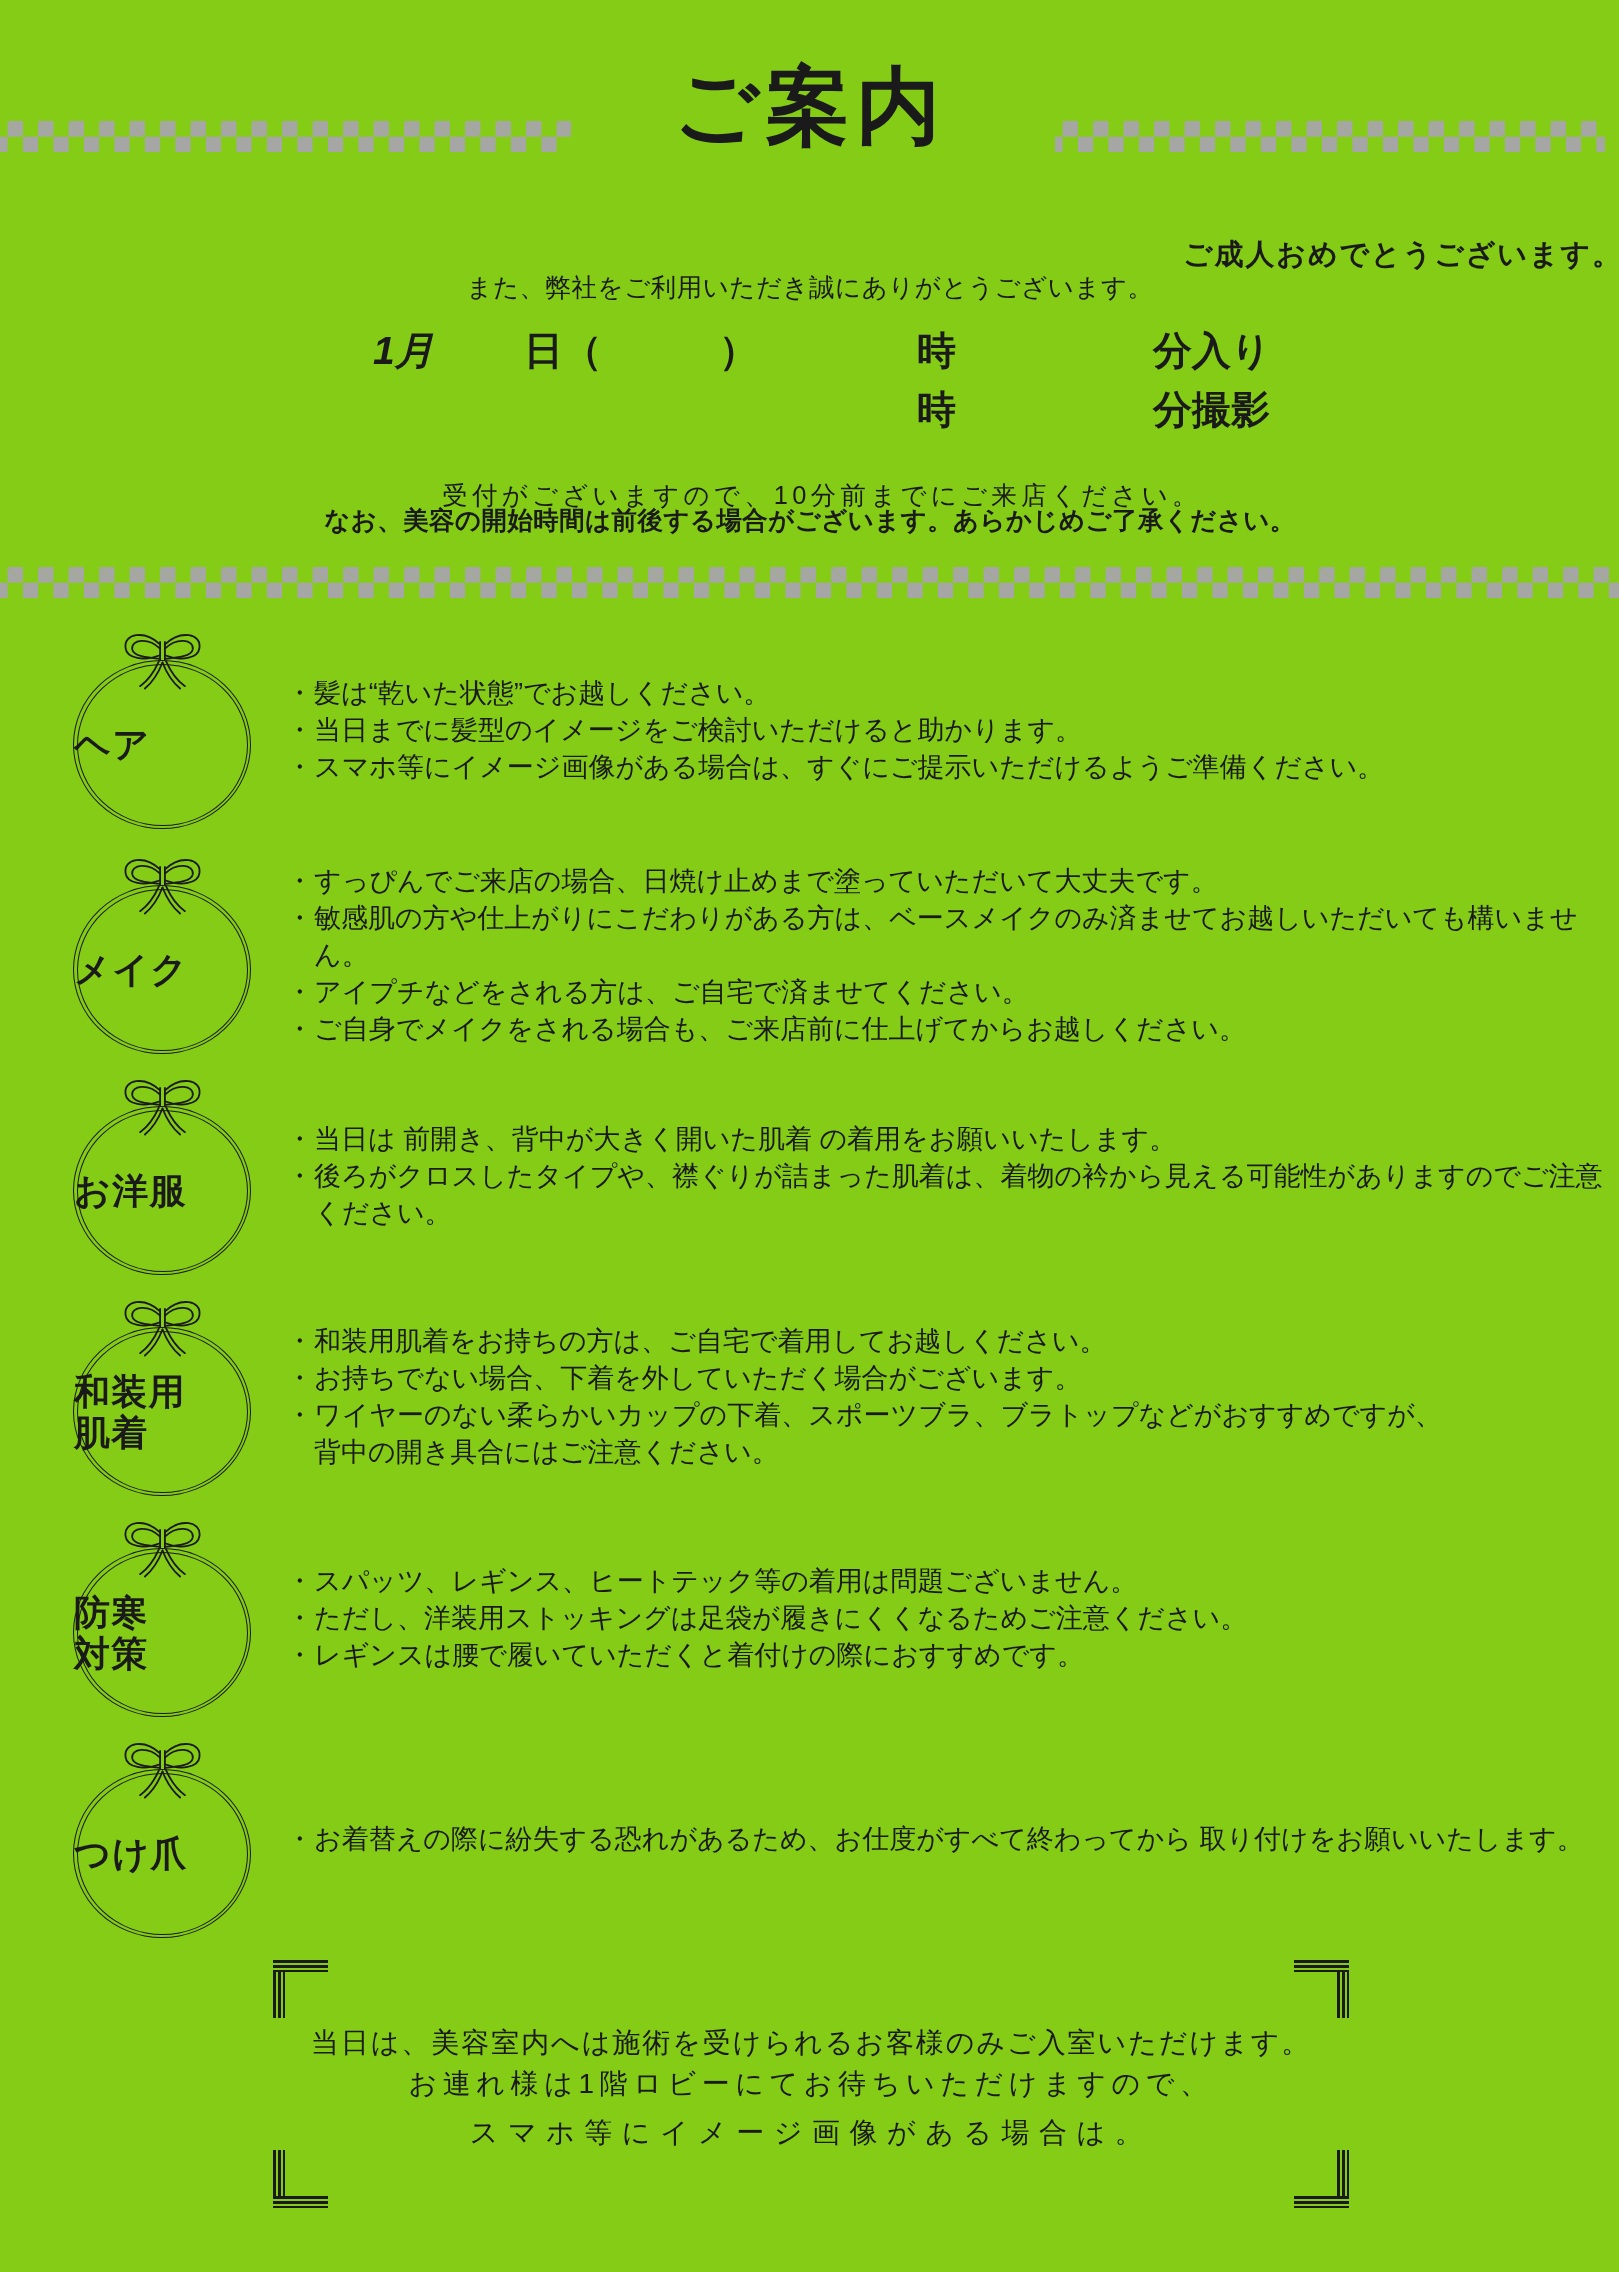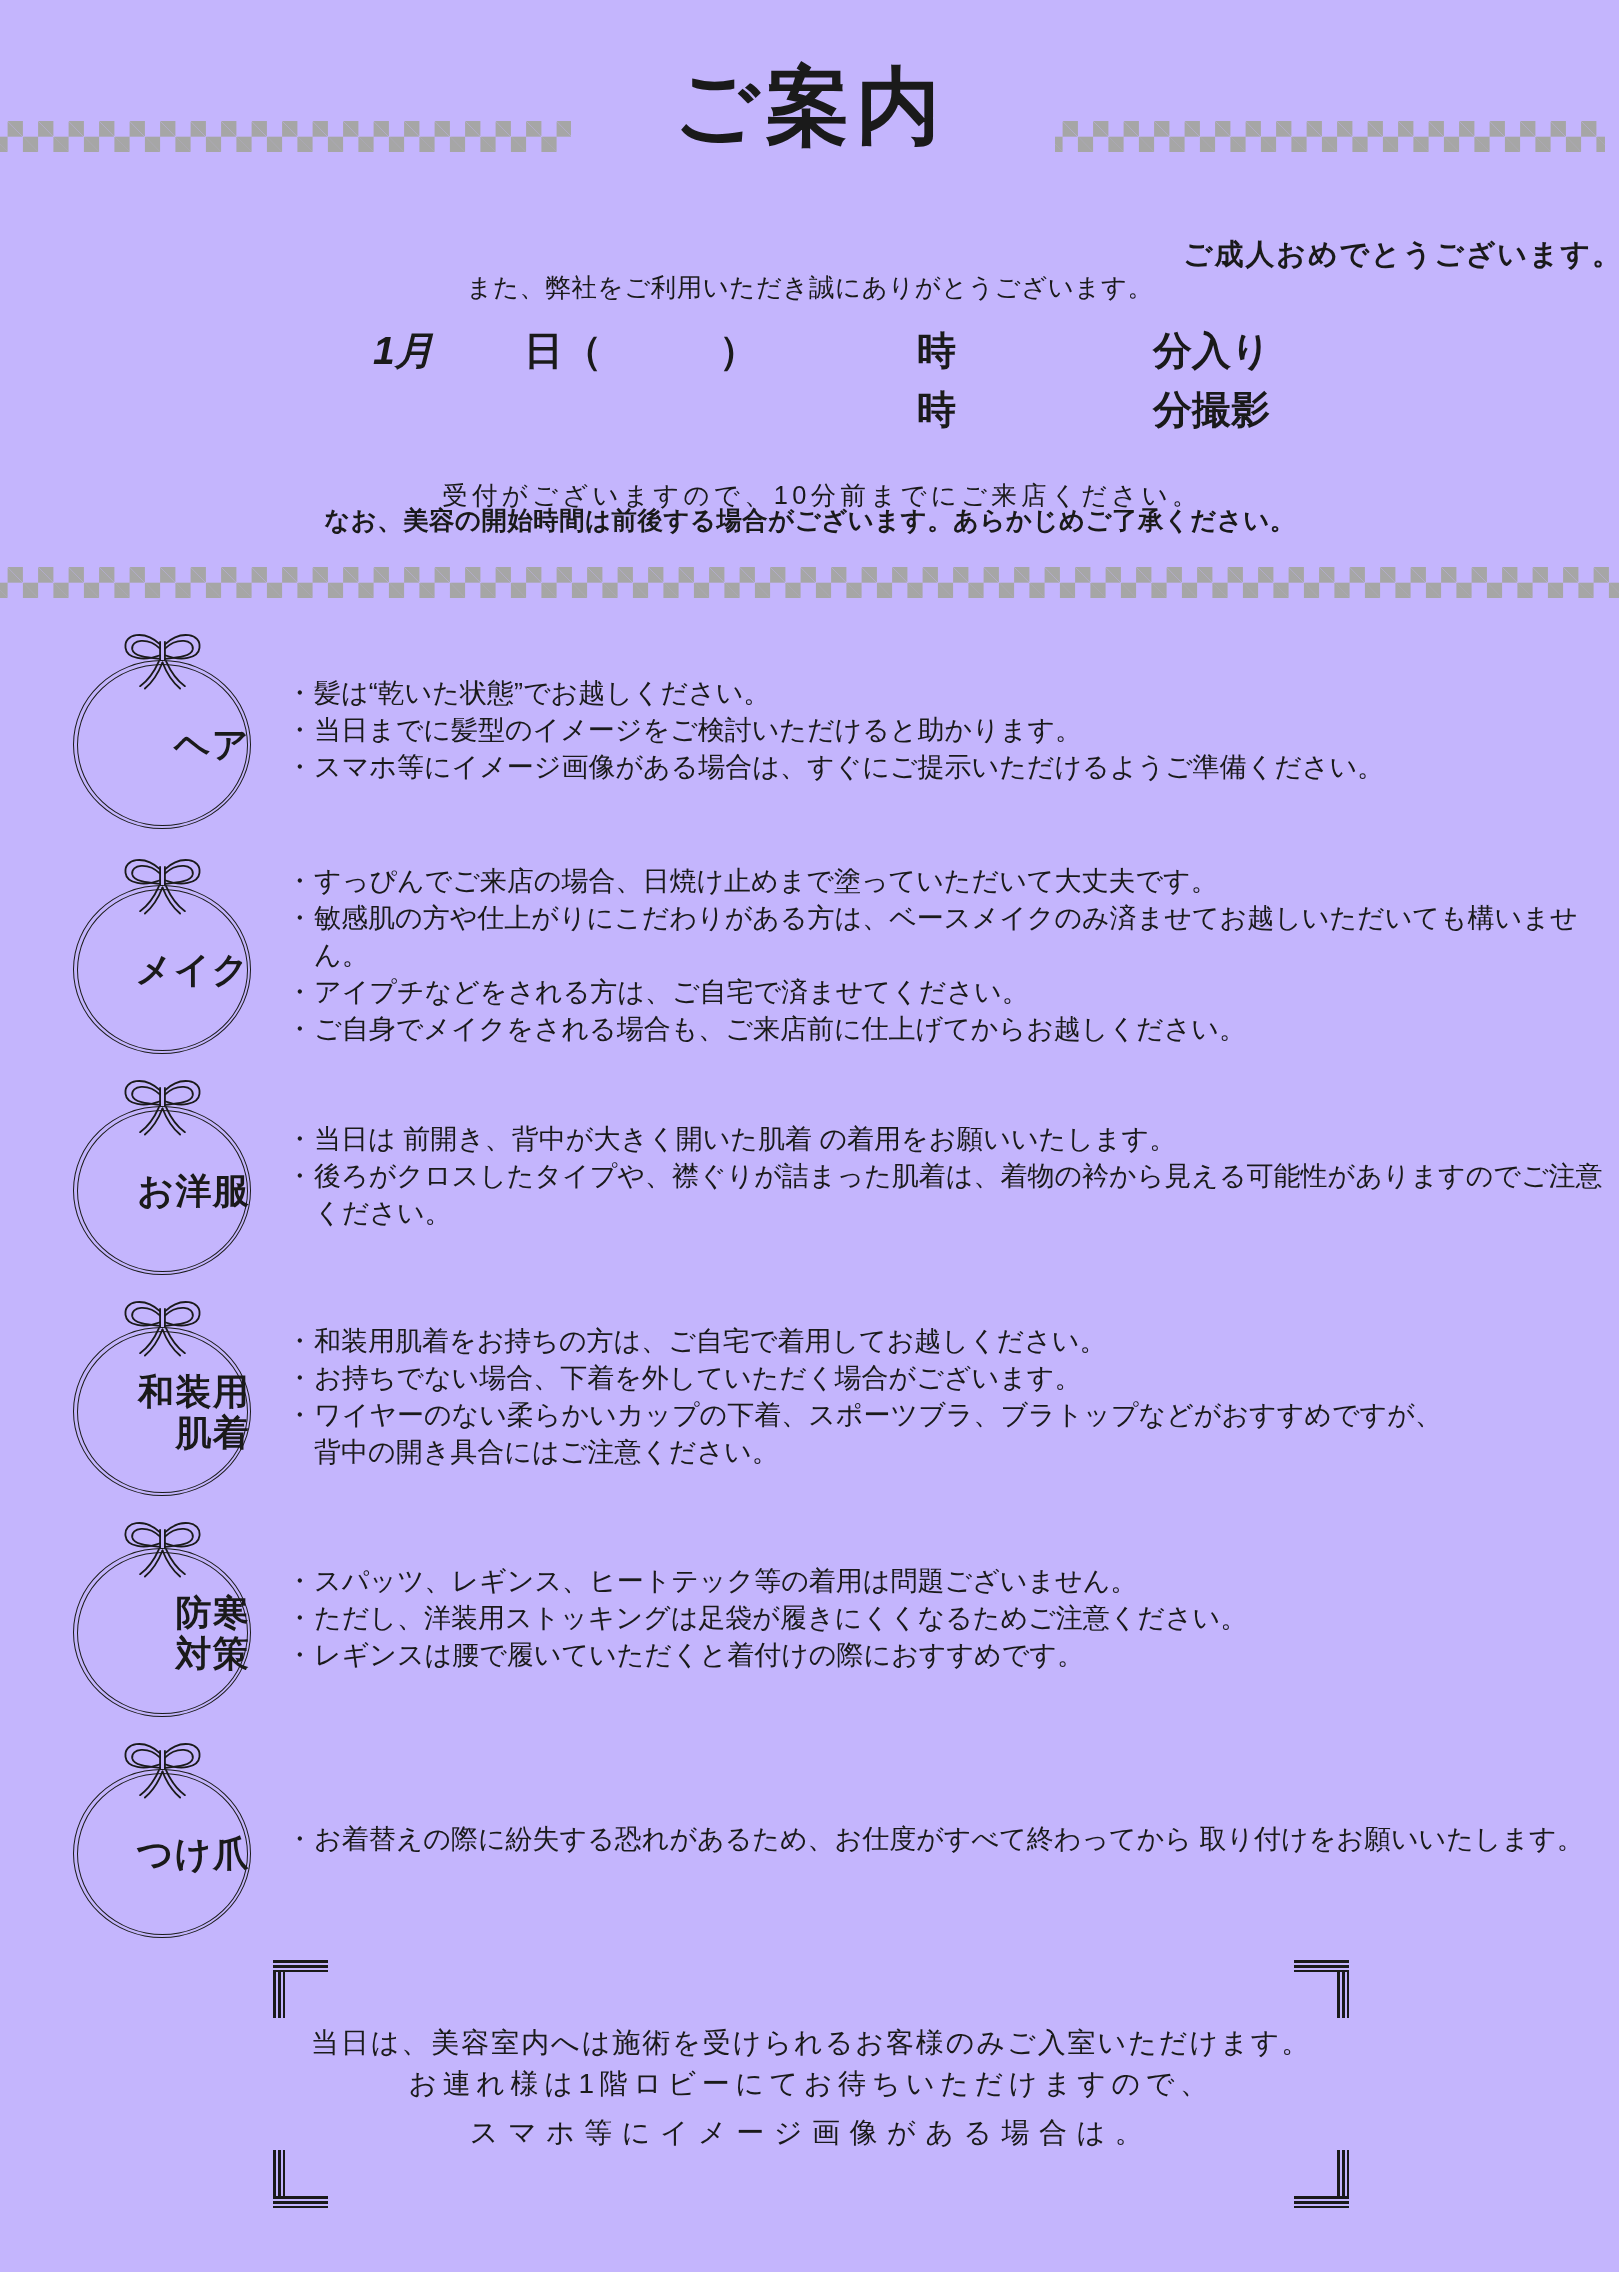--- a/index.html
+++ b/index.html
@@ -41,21 +41,21 @@
     font-size:25.4px;letter-spacing:0.17em;}
   .note2{position:absolute;top:504px;left:0;width:100%;margin:0;text-align:center;
     font-size:25.4px;letter-spacing:0.02em;font-weight:bold;}
 
   
   .row{position:absolute;left:0;width:1620px;height:210px;}
   .badge{position:absolute;left:73px;top:0;width:178px;height:203px;}
   .ring{
     position:absolute;left:0;top:29px;width:178px;height:169px;box-sizing:border-box;
     border:1.9px solid var(--ink);border-radius:50%;
-    display:flex;flex-direction:column;align-items:flex-end;justify-content:center;text-align:center;
+    display:flex;flex-direction:column;align-items:flex-start;justify-content:center;text-align:center;
   }
   .ring::before{content:"";position:absolute;inset:2.5px;border:1.6px solid var(--ink);border-radius:50%;}
   .blabel{font-size:36px;font-weight:800;line-height:41px;letter-spacing:1.3px;}
   .bow{position:absolute;left:41px;top:0;}
   .items{
     position:absolute;left:286px;right:5.1px;top:14.6px;height:169px;margin:0;padding:0;list-style:none;
     display:flex;flex-direction:column;justify-content:center;
   }
   .items li{display:flex;font-size:27px;line-height:37px;font-weight:400;}
   .bdot{flex:0 0 28px;}
@@ -73,21 +73,21 @@
   .cv{position:absolute;width:12px;height:46px;
       background:repeating-linear-gradient(90deg,var(--ink) 0 2.9px,transparent 2.9px 5.1px);}
   .c-tl{left:0;top:0;}    .c-tl .ch{left:0;top:0;}    .c-tl .cv{left:0;top:12px;}
   .c-tr{right:0;top:0;}   .c-tr .ch{right:0;top:0;}   .c-tr .cv{right:0;top:12px;}
   .c-bl{left:0;bottom:0;} .c-bl .ch{left:0;bottom:0;} .c-bl .cv{left:0;bottom:12px;}
   .c-br{right:0;bottom:0;}.c-br .ch{right:0;bottom:0;}.c-br .cv{right:0;bottom:12px;}
 </style>
 </head>
 <body>
 
-<div id="canvas" style="--ink: #1a1a1a; --gray: #a6a6a6; background: #c4b5fd;">
+<div id="canvas" style="--ink: #1a1a1a; --gray: #a6a6a6; background: #84cc16;">
 
   <div class="checker checker-left"></div>
   <div class="checker checker-right"></div>
 
   <h1 class="title">ご案内</h1>
 
   <p class="greet-bold">ご成人おめでとうございます。</p>
   <p class="greet-sub">また、弊社をご利用いただき誠にありがとうございます。</p>
 
   <div>

